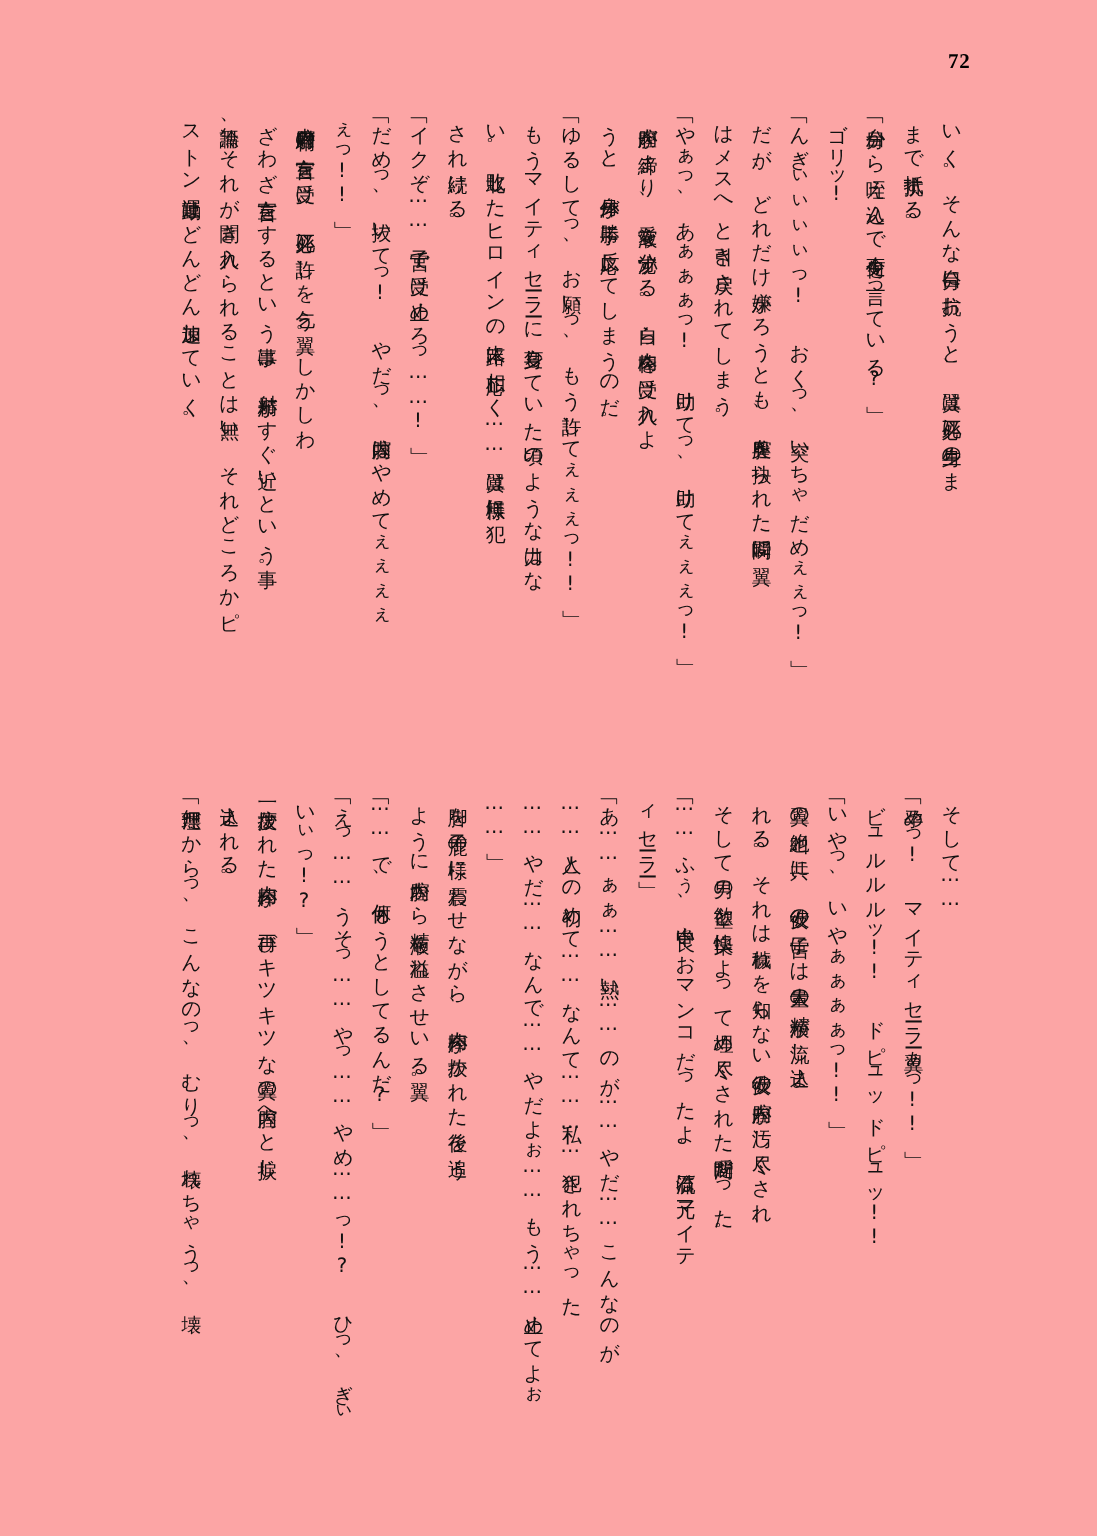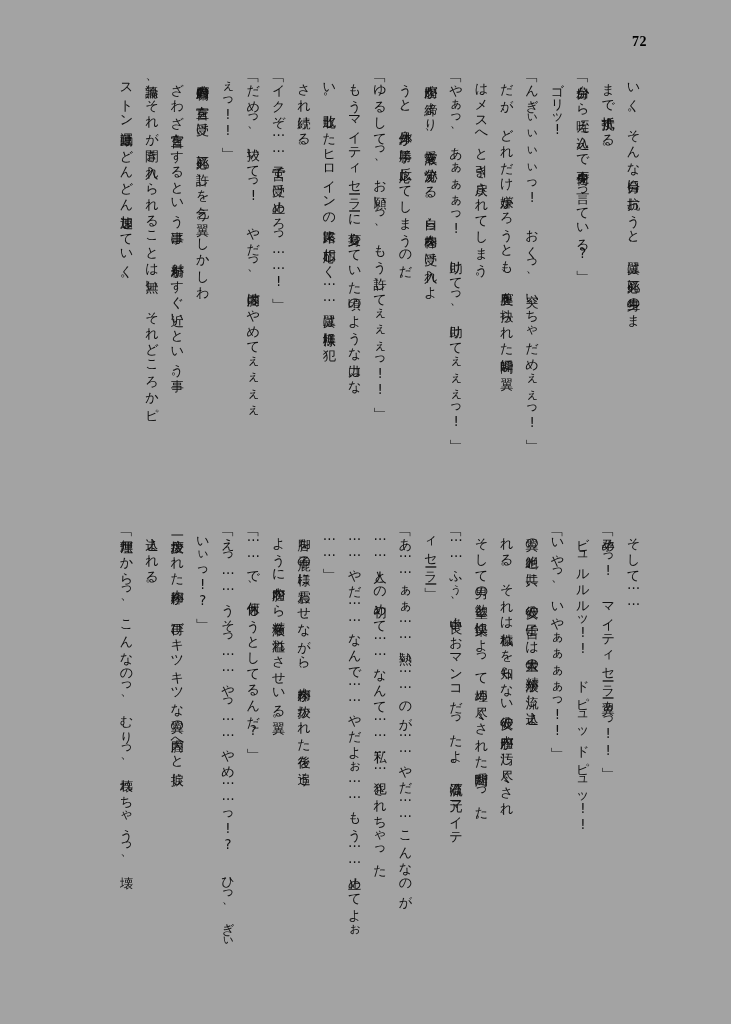--- a/index.html
+++ b/index.html
@@ -15,21 +15,21 @@
     color: #000000;
     overflow: hidden;
   }
 
   .page {
     position: absolute;
     left: 0;
     top: 0;
     width: 731px;
     height: 1024px;
-    background: #a3a3a3;
+    background: #fca5a5;
   }
 
   .page-number {
     position: absolute;
     right: 84px;
     top: 34px;
     font-size: 14px;
     font-weight: bold;
     letter-spacing: 0.5px;
     font-family: "Liberation Serif", "DejaVu Serif", serif;

